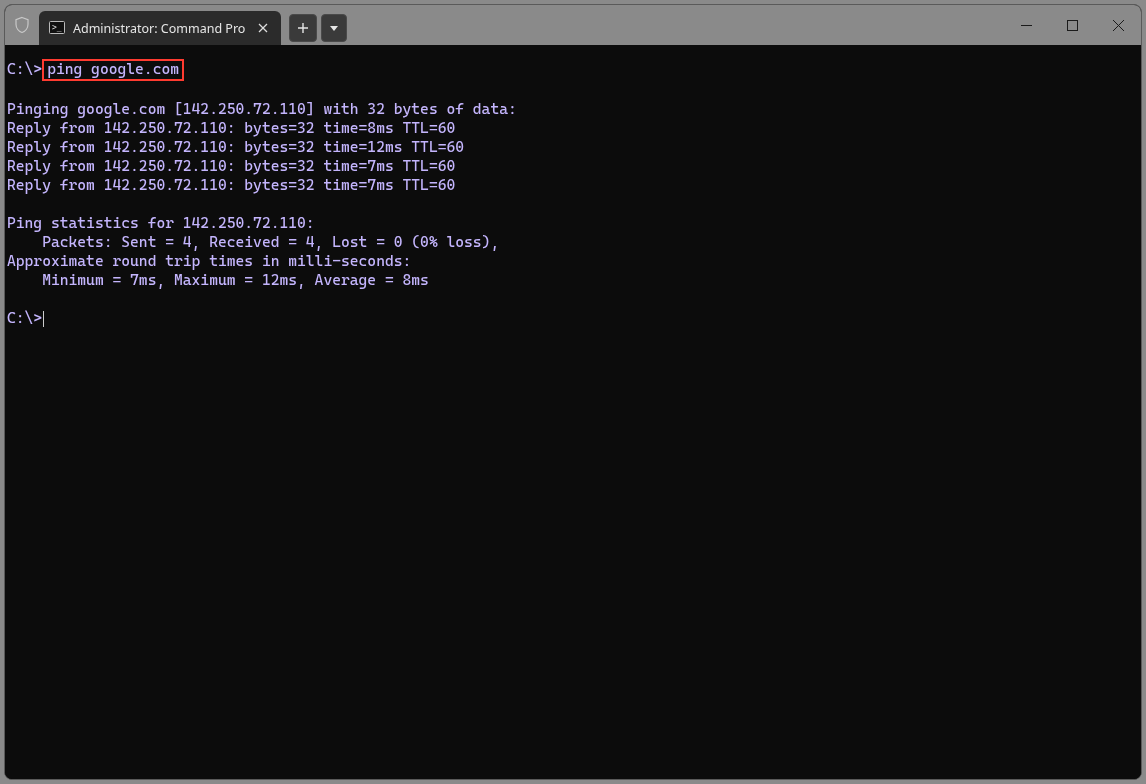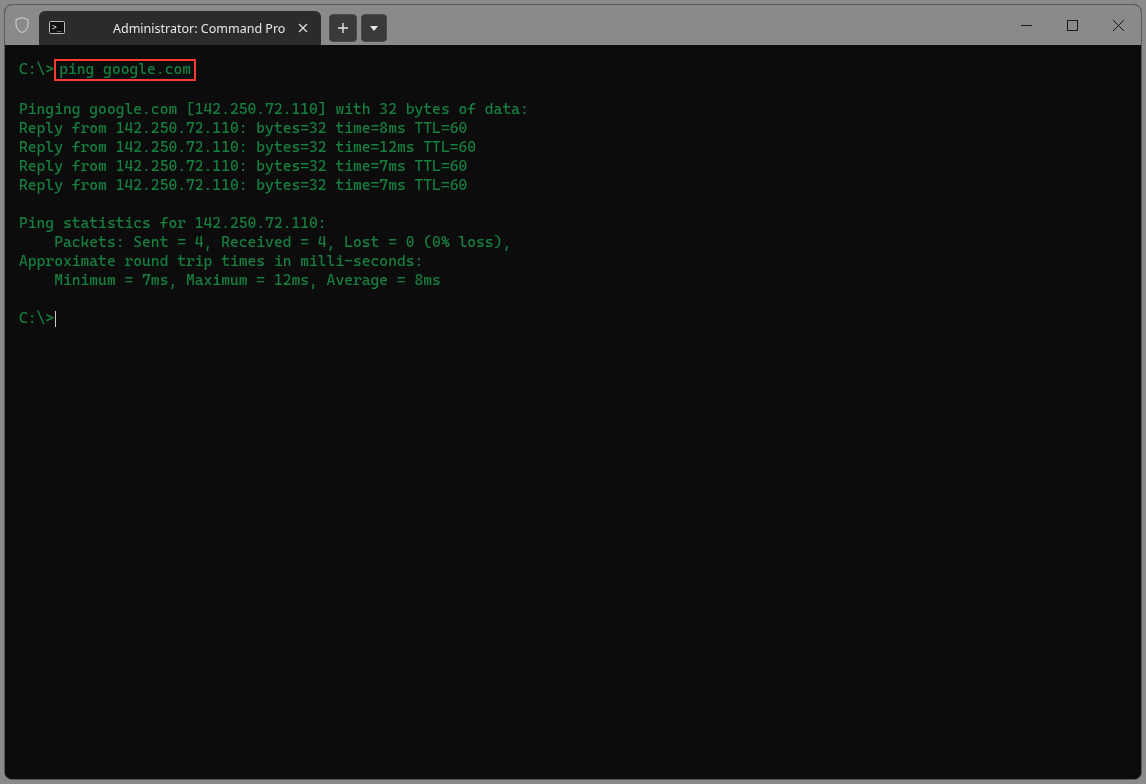--- a/index.html
+++ b/index.html
@@ -50,21 +50,21 @@
     padding: 0 8px 0 10px;
     gap: 8px;
     color: #e6e6e6;
     font-size: 12.5px;
   }
   .tab .tab-icon {
     width: 16px; height: 16px;
     display: flex; align-items: center; justify-content: center;
   }
   .tab .tab-icon svg { width: 16px; height: 16px; }
-  .tab .tab-title { flex: 1; white-space: nowrap; overflow: hidden; text-overflow: ellipsis; margin-left: 40px; }
+  .tab .tab-title { flex: 1; white-space: nowrap; overflow: hidden; text-overflow: ellipsis; }
   .tab .tab-close {
     width: 20px; height: 20px;
     display: flex; align-items: center; justify-content: center;
     border-radius: 3px;
     color: #ddd;
   }
   .tab .tab-close svg { width: 10px; height: 10px; }
 
   .tabstrip-buttons {
     display: flex;
@@ -97,25 +97,25 @@
     align-items: center;
     justify-content: center;
     color: #1b1b1b;
   }
   .win-btn svg { width: 11px; height: 11px; }
 
   
   .terminal {
     flex: 1;
     background: #0c0c0c;
-    color: #15803d;
+    color: #c4b5fd;
     font-family: Consolas, "Cascadia Mono", "Courier New", monospace;
     font-size: 15px;
     line-height: 19px;
-    padding: 14px 10px 10px 14px;
+    padding: 14px 10px 10px 2px;
     white-space: pre;
     position: relative;
   }
   .prompt-line { display: inline; }
   .highlight-box {
     border: 2px solid #ff3b30;
     padding: 0 3px 1px 3px;
     display: inline-block;
     line-height: 17px;
   }

